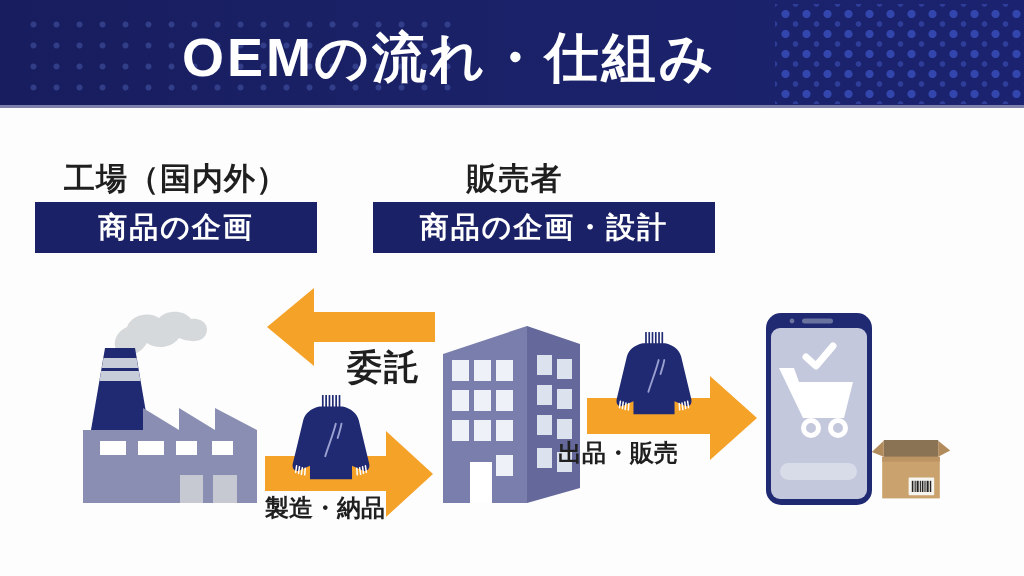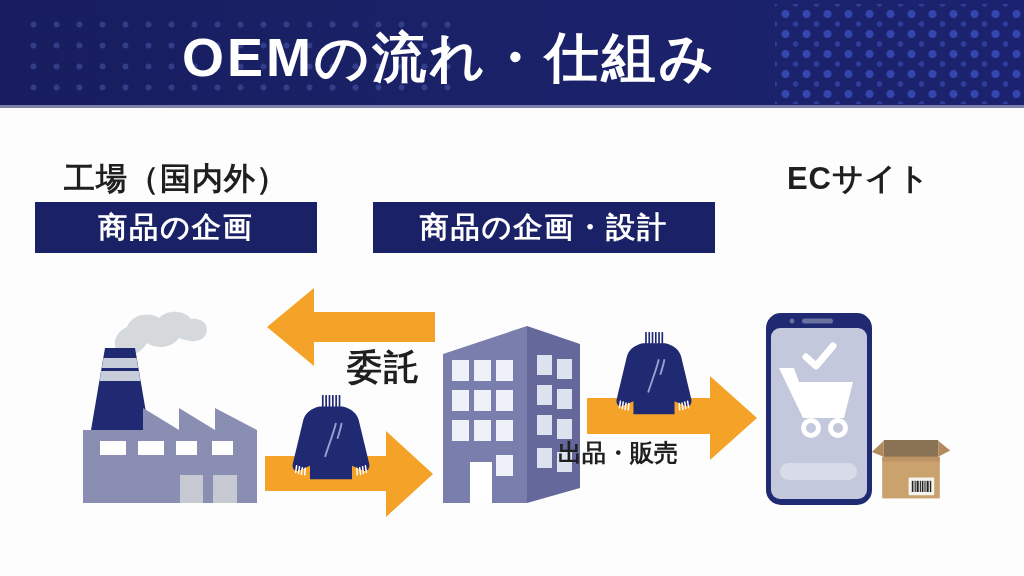--- a/index.html
+++ b/index.html
@@ -48,21 +48,21 @@
 
 <div class="canvas">
 
   <div class="header">
     <div class="dots dots-left"></div>
     <div class="dots dots-right"></div>
     <div class="title">OEMの流れ・仕組み</div>
   </div>
 
   <div class="col-heading h1">工場（国内外）</div>
-  <div class="col-heading h3">ECサイト</div>
+  <div class="col-heading h2">販売者</div>
 
   <div class="label-box b1">商品の企画</div>
   <div class="label-box b2">商品の企画・設計</div>
 
   <svg class="icon-abs" style="left:55px;top:305px" width="215" height="200" viewBox="0 0 215 200">
     <path fill="#d6d9db" d="M66,50 C56,44 58,28 72,22 C76,10 94,6 104,13 C112,4 130,5 136,14 C148,12 156,22 150,31 C144,39 132,36 124,33 C116,44 100,44 92,38 C86,48 74,54 66,50 Z"></path>
 
     <polygon fill="var(--navy-icon)" points="50,43 80,43 94,125 36,125"></polygon>
     <polygon fill="#c8cdda" points="48.5,53 81.5,53 83.2,63 46.8,63"></polygon>
     <polygon fill="#c8cdda" points="46.2,66 83.8,66 85.5,76 44.5,76"></polygon>
@@ -79,20 +79,21 @@
   </svg>
 
   <svg class="icon-abs" style="left:265px;top:287px" width="172" height="80" viewBox="0 0 172 80">
     <polygon fill="var(--orange)" points="2,40 49,1 49,25 170,25 170,55 49,55 49,79"></polygon>
   </svg>
   <div class="flow-label fl-consign">委託</div>
 
   <svg class="icon-abs" style="left:265px;top:430px" width="170" height="88" viewBox="0 0 170 88">
     <polygon fill="var(--orange)" points="0,26 121,26 121,1 168,44 121,87 121,61 0,61"></polygon>
   </svg>
+  <div class="flow-label fl-make">製造・納品</div>
 
   <svg class="icon-abs" style="left:288px;top:394px" width="86" height="90" viewBox="0 0 90 92">
     <rect x="33" y="0" width="24" height="13" rx="2" fill="#ffffff"></rect>
     <g fill="var(--navy-icon)">
       <rect x="35.5" y="0" width="1.8" height="13"></rect>
         <rect x="39" y="0" width="1.8" height="13"></rect>
       <rect x="42.5" y="0" width="1.8" height="13"></rect>
         <rect x="46" y="0" width="1.8" height="13"></rect>
       <rect x="49.5" y="0" width="1.8" height="13"></rect>
         <rect x="53" y="0" width="1.8" height="13"></rect>

